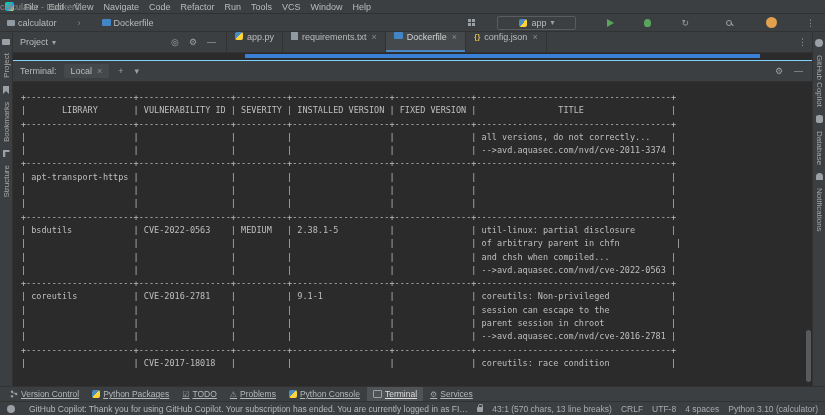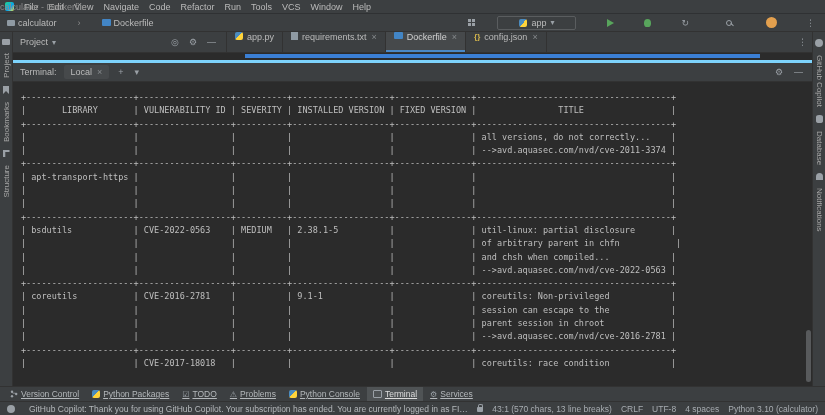--- a/index.html
+++ b/index.html
@@ -57,21 +57,21 @@
   .tab.active { background:#46494b; box-shadow:inset 0 -2px 0 #4a88c7; color:#d0d0d0; }
   .txt-icon { width:7px; height:8px; background:#8f9aa3; display:inline-block; }
   .json-icon { color:#d5b64c; font-size:8px; font-weight:bold; }
   .tab-close { color:#868a8d; padding-left:1px; }
   .tabs-spacer { flex:1; }
   .tabs-more { display:flex; align-items:center; padding:0 5px; color:#9aa0a6; }
   
   .progress-strip { height:7px; background:#2b2b2b; position:relative; flex:none; }
   .progress-bar { position:absolute; left:232px; top:1px; width:515px; height:4px; background:#3b7fd4; }
   
-  .terminal-header { height:22px; background:#3c3f41; border-bottom:1px solid #323232; border-top:3px solid #7dd3fc; display:flex; align-items:center; padding:0 7px; gap:7px; flex:none; }
+  .terminal-header { height:22px; background:#3c3f41; border-bottom:1px solid #323232; border-top:1px solid #7dd3fc; display:flex; align-items:center; padding:0 7px; gap:7px; flex:none; }
   .term-tab { display:flex; align-items:center; gap:5px; background:#46494b; border-radius:2px; padding:2px 7px; }
   .term-tab-close { color:#868a8d; }
   .th-icon { color:#9aa0a6; padding:0 2px; }
   .th-spacer { flex:1; }
   .terminal-body { flex:1; background:#2b2b2b; position:relative; overflow:hidden;
     font-family:"DejaVu Sans Mono", monospace; font-size:8.5px; line-height:13.3px; color:#bfbfbf; padding:9px 0 0 8px; }
   .term-line { white-space:pre; }
   .scroll-thumb { position:absolute; right:1px; top:248px; width:5px; height:52px; background:#585a5c; border-radius:3px; }
   
   .toolbar { height:15px; background:#3c3f41; border-top:1px solid #323232; display:flex; align-items:center; gap:1px; padding:0 4px; font-size:8.5px; flex:none; }

